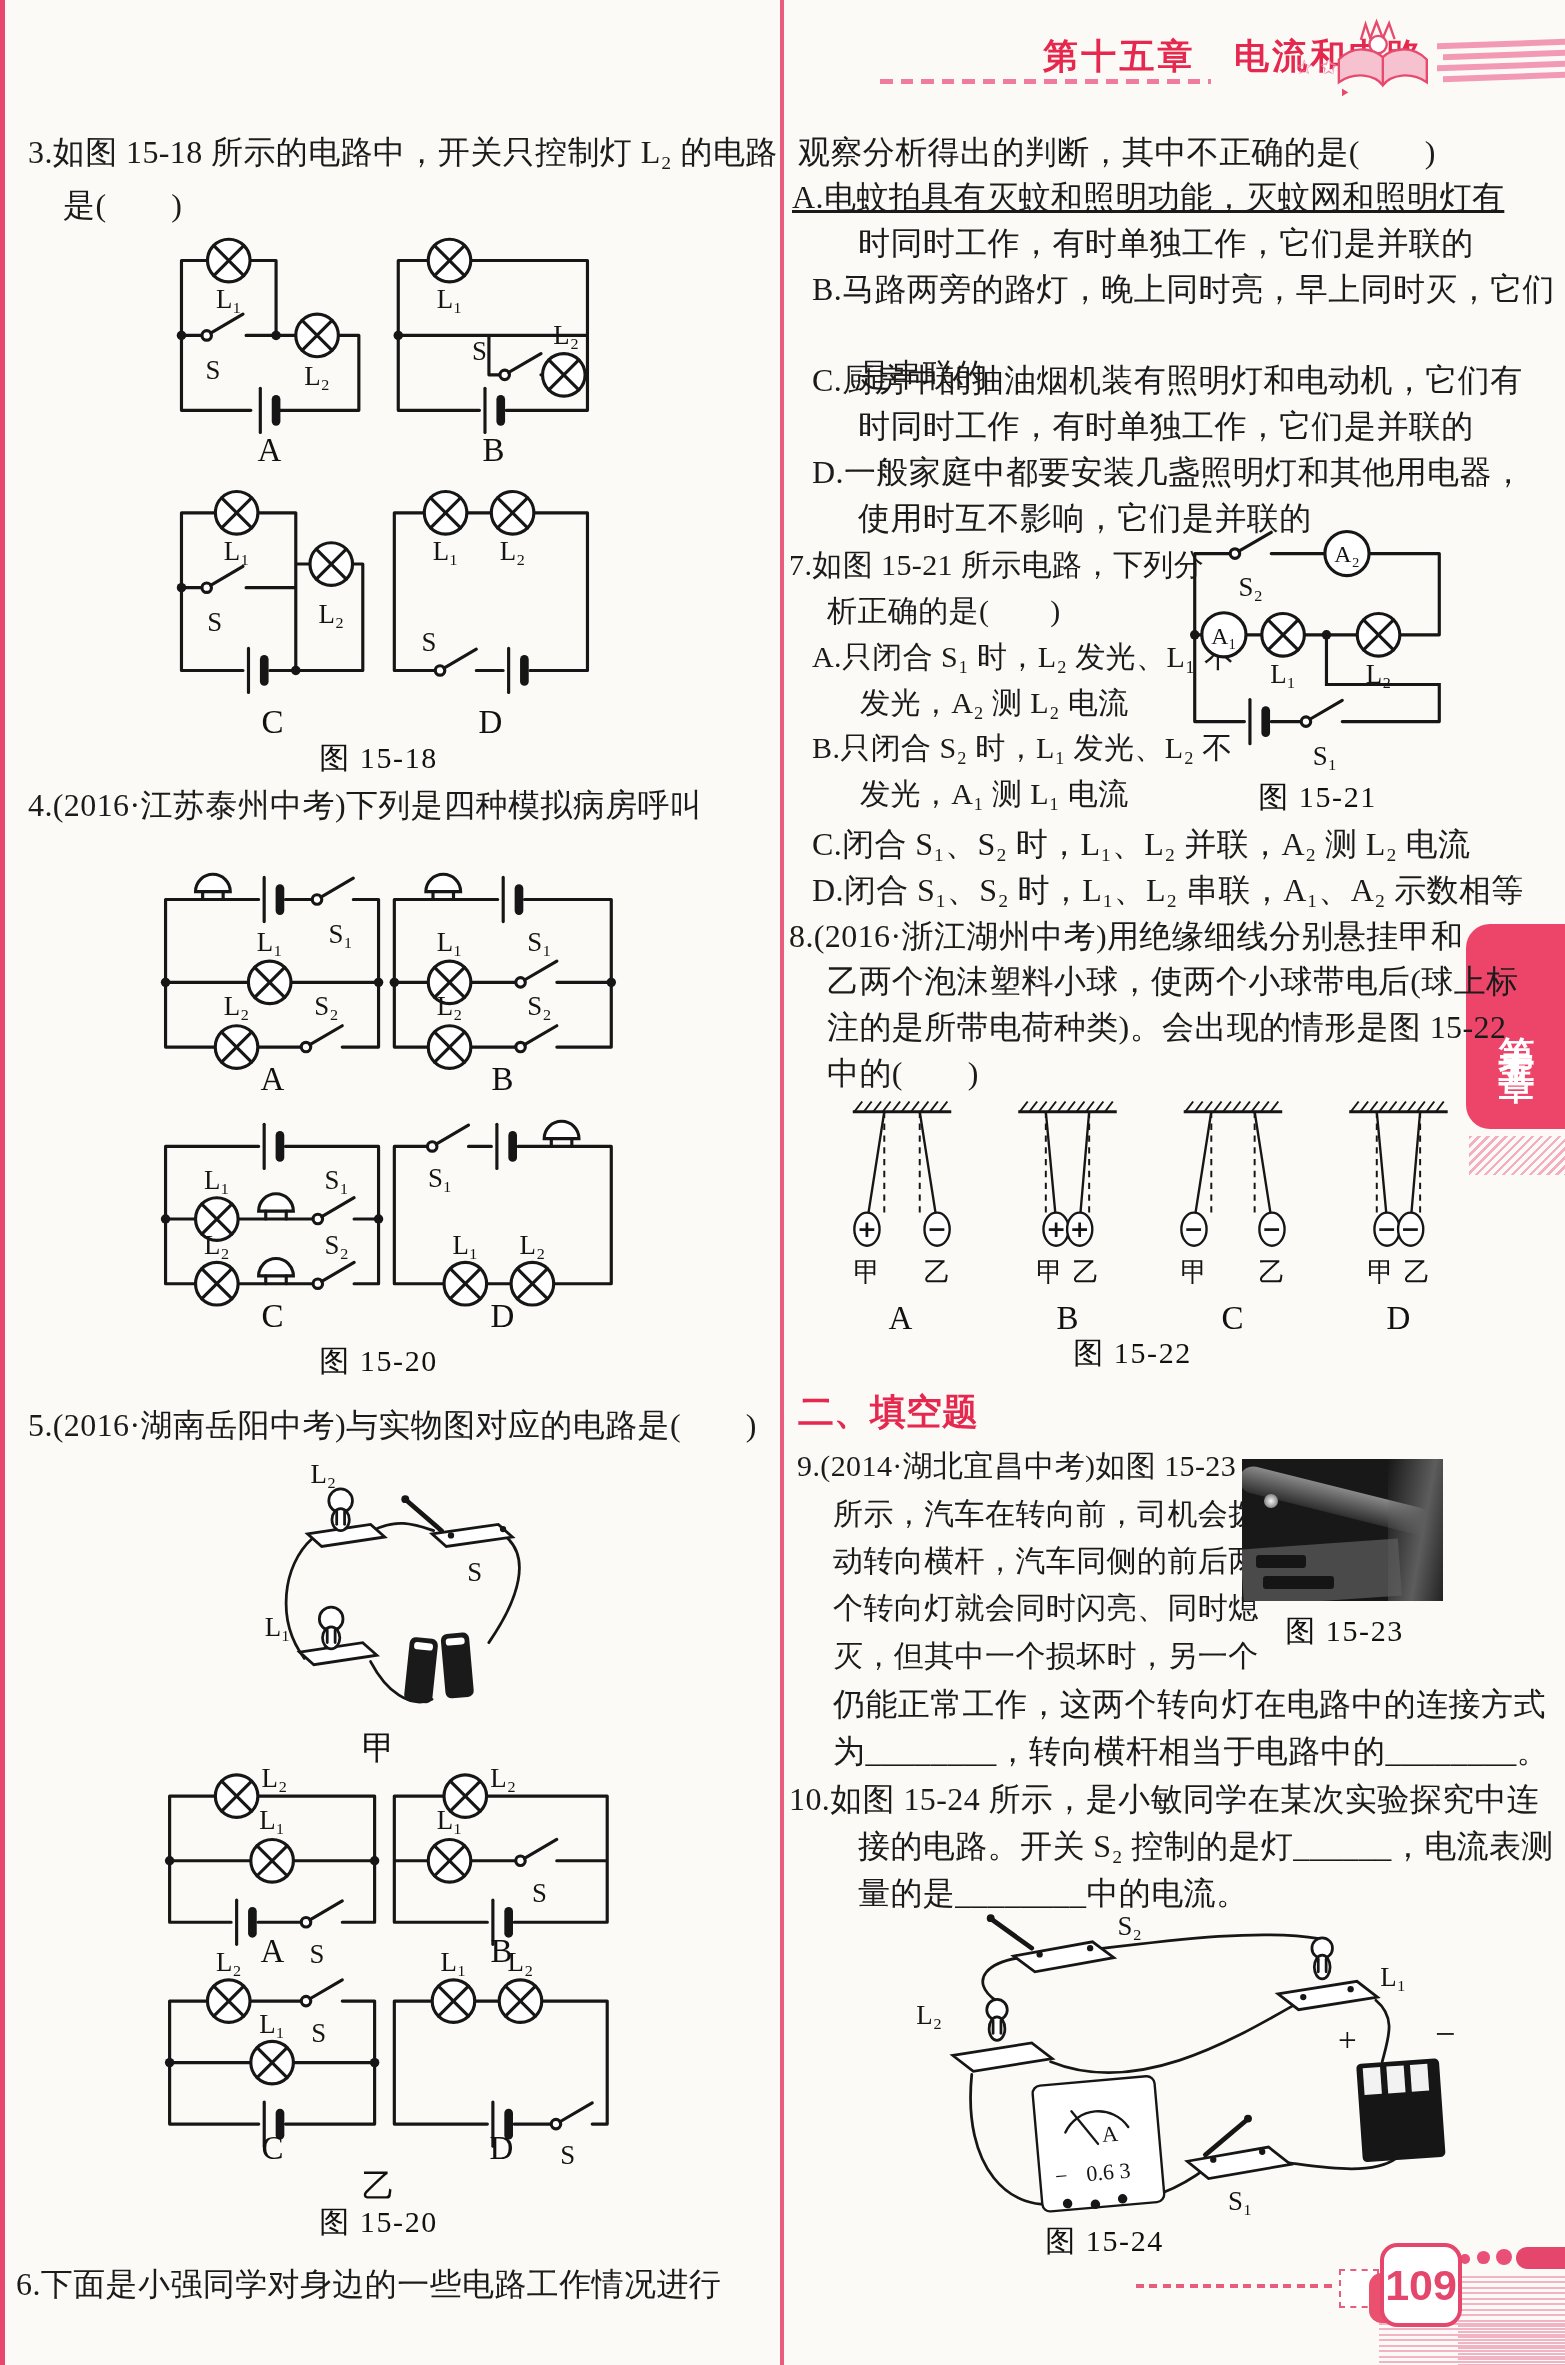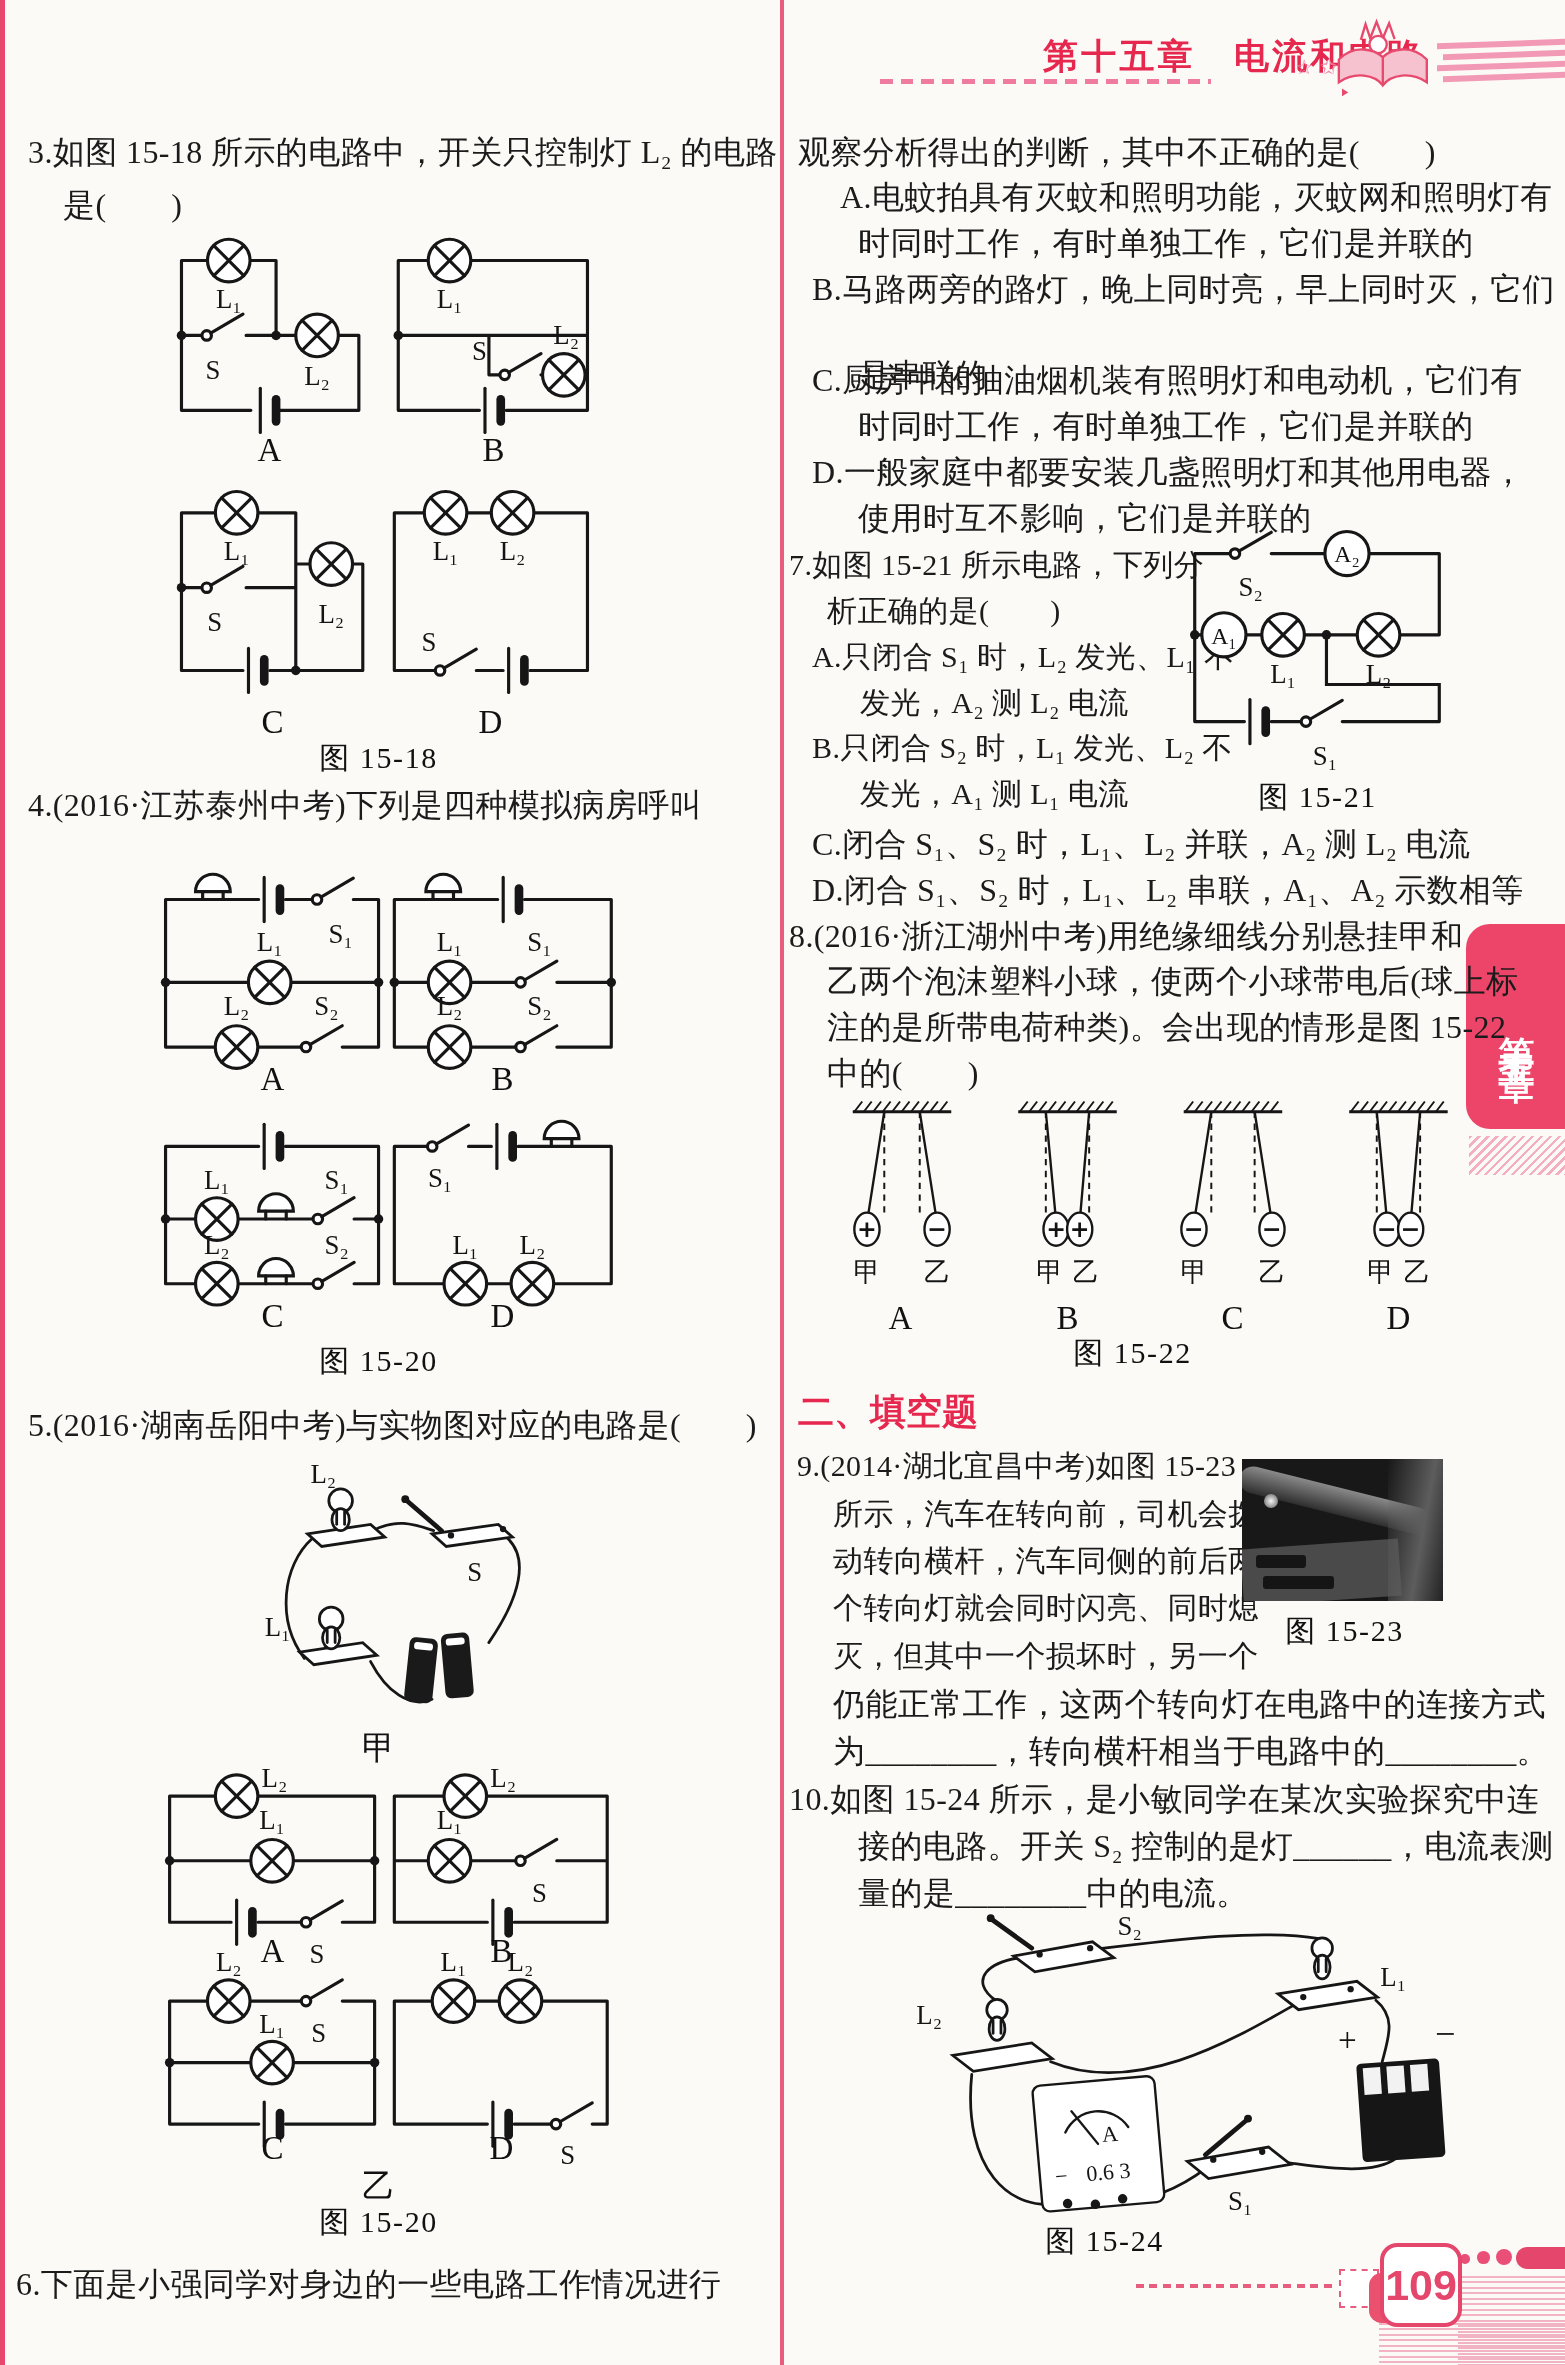--- a/index.html
+++ b/index.html
@@ -299,21 +299,21 @@
   <div class="fig-letter" style="left:255px;top:1933px;">A</div>
   <div class="fig-letter" style="left:484px;top:1933px;">B</div>
   <div class="fig-letter" style="left:255px;top:2130px;">C</div>
   <div class="fig-letter" style="left:484px;top:2130px;">D</div>
   <div class="fig-letter" style="left:361px;top:2164px;">乙</div>
   <div class="fig-caption" style="left:260px;top:2202px;width:237px;">图 15-20</div>
 
   <div class="t" style="left:16px;top:2265px;">6.下面是小强同学对身边的一些电路工作情况进行</div>
 
   <div class="t" style="left:798px;top:133px;">观察分析得出的判断，其中不正确的是(　　)</div>
-  <div class="t" style="left:840px;top:178px;">A.电蚊拍具有灭蚊和照明功能，灭蚊网和照明灯有</div>
+  <div class="t" style="left:792px;top:178px;text-decoration:underline;">A.电蚊拍具有灭蚊和照明功能，灭蚊网和照明灯有</div>
   <div class="t" style="left:858px;top:224px;">时同时工作，有时单独工作，它们是并联的</div>
   <div class="t" style="left:812px;top:270px;">B.马路两旁的路灯，晚上同时亮，早上同时灭，它们</div>
   <div class="t" style="left:858px;top:324px;margin-top:32px;">是串联的</div>
   <div class="t" style="left:812px;top:361px;">C.厨房中的抽油烟机装有照明灯和电动机，它们有</div>
   <div class="t" style="left:858px;top:407px;">时同时工作，有时单独工作，它们是并联的</div>
   <div class="t" style="left:812px;top:453px;">D.一般家庭中都要安装几盏照明灯和其他用电器，</div>
   <div class="t" style="left:858px;top:499px;">使用时互不影响，它们是并联的</div>
 
   <div class="t tn" style="left:789px;top:547px;">7.如图 15-21 所示电路，下列分</div>
   <div class="t tn" style="left:827px;top:593px;">析正确的是(　　)</div>

